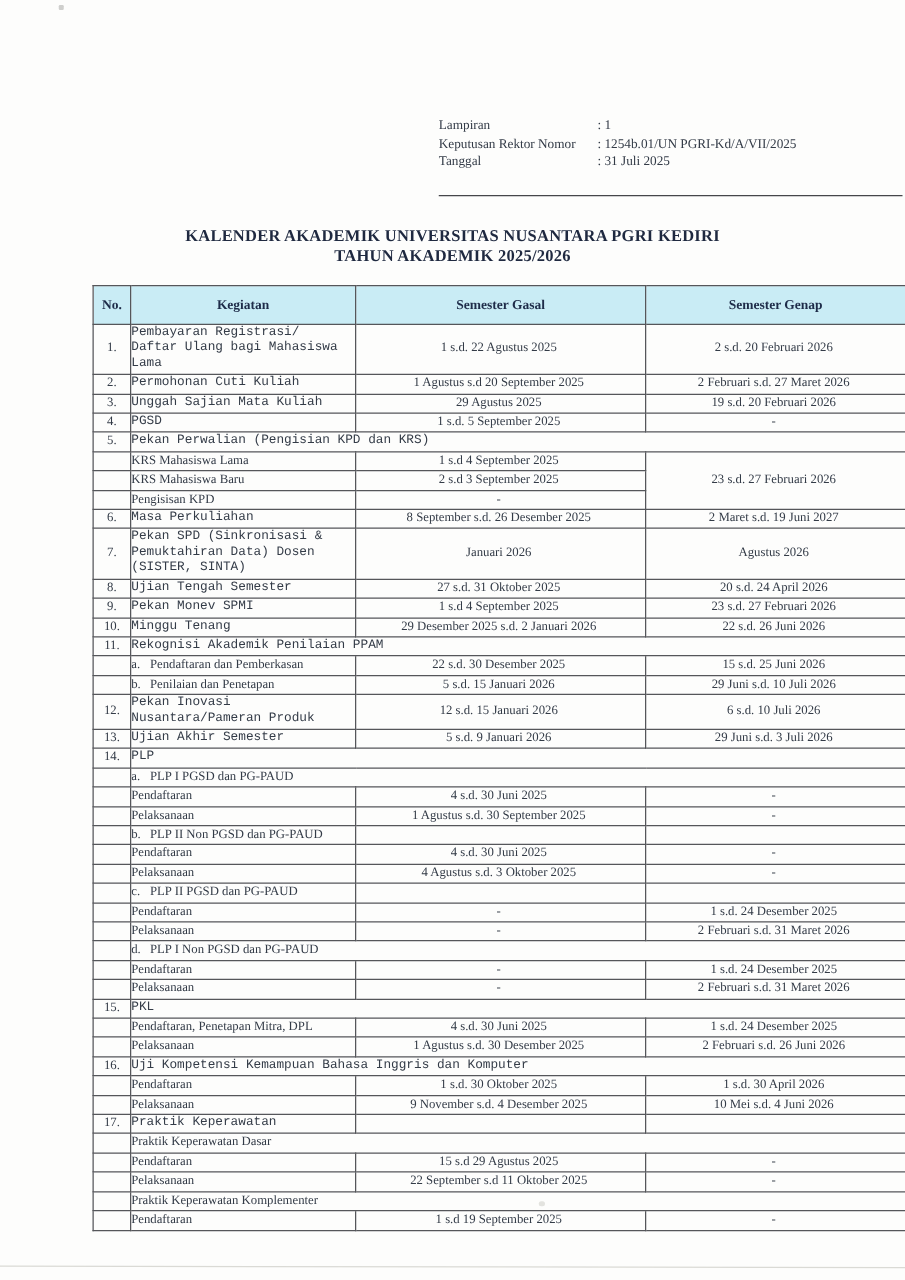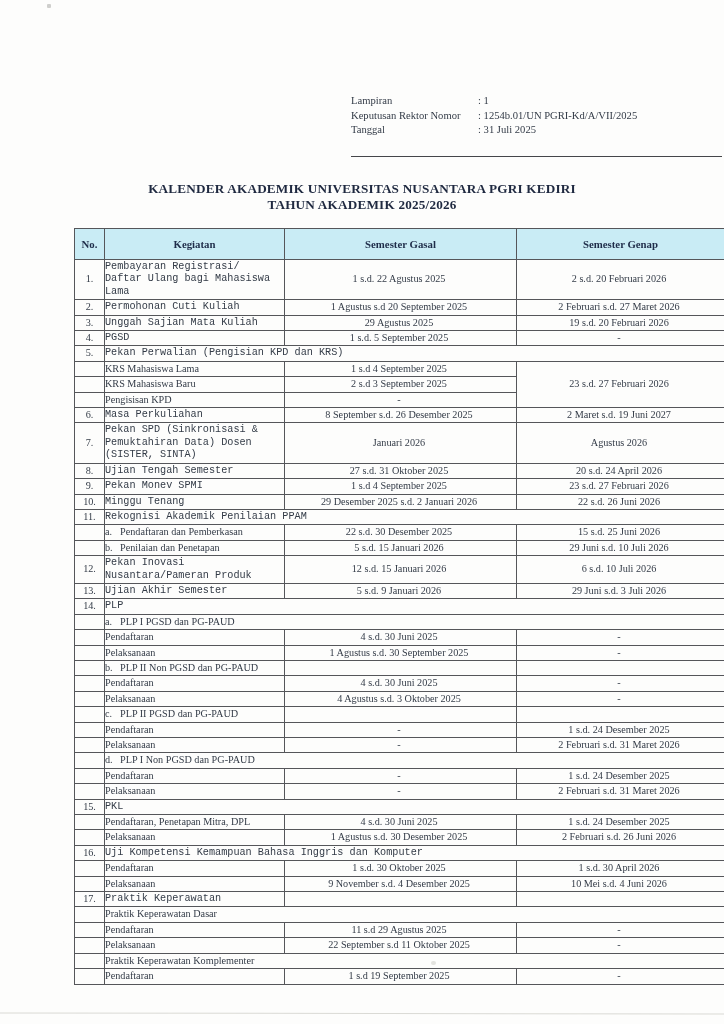--- a/index.html
+++ b/index.html
@@ -319,21 +319,21 @@
         <td class="col-date"></td>
         <td class="col-date"></td>
       </tr>
       <tr>
         <td class="col-no"></td>
         <td class="col-keg indent-1" colspan="3"><span>Praktik Keperawatan Dasar</span></td>
       </tr>
       <tr>
         <td class="col-no"></td>
         <td class="col-keg indent-2"><span>Pendaftaran</span></td>
-        <td class="col-date">11 s.d 29 Agustus 2025</td>
+        <td class="col-date">15 s.d 29 Agustus 2025</td>
         <td class="col-date">-</td>
       </tr>
       <tr>
         <td class="col-no"></td>
         <td class="col-keg indent-2"><span>Pelaksanaan</span></td>
         <td class="col-date">22 September s.d 11 Oktober 2025</td>
         <td class="col-date">-</td>
       </tr>
       <tr>
         <td class="col-no"></td>

